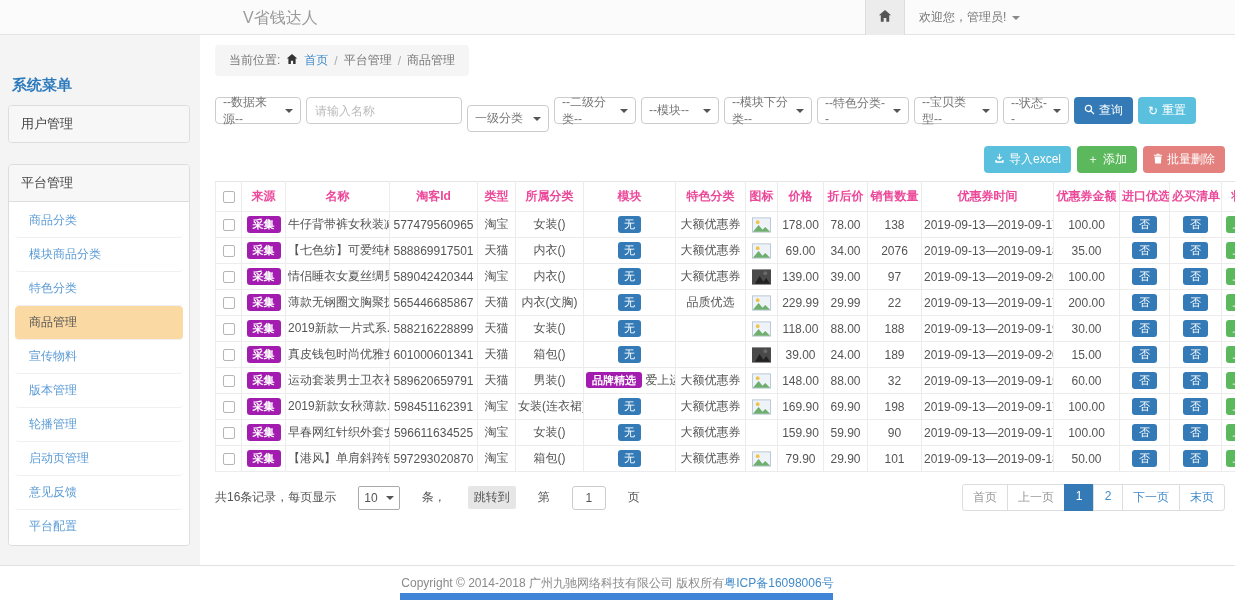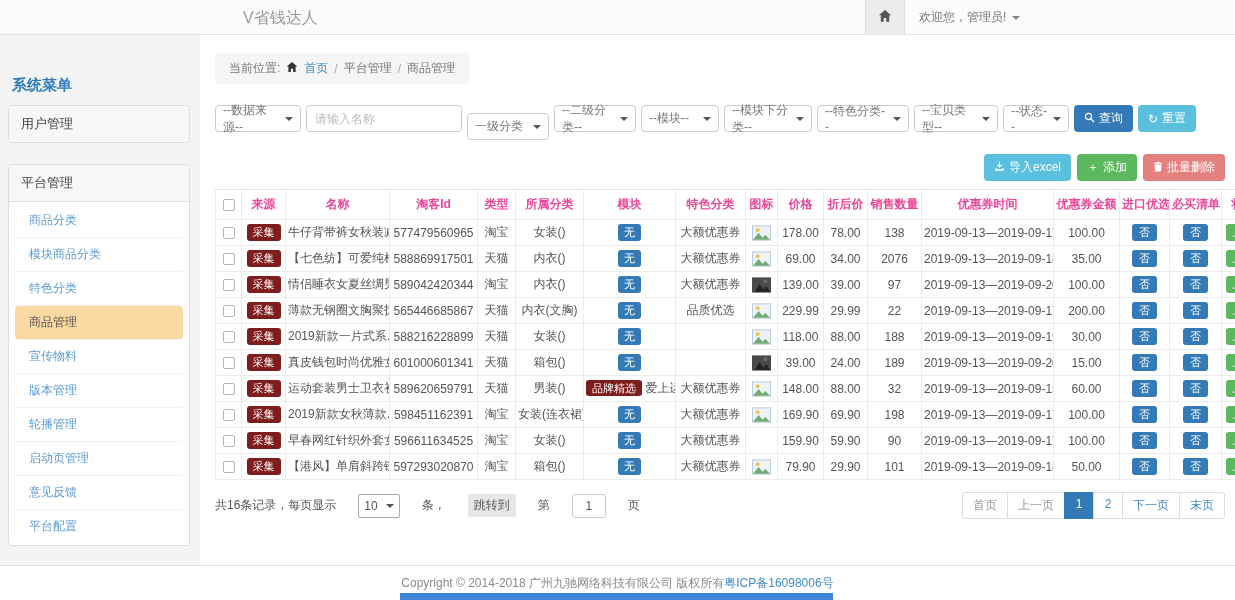--- a/index.html
+++ b/index.html
@@ -23,21 +23,21 @@
   .side-panel { margin-bottom:21px; border:1px solid #ddd; border-radius:4px; background:#f7f7f7; overflow:hidden;font-family:Liberation Serif, serif; }
   .side-head { font-size:13px; color:#444; padding:9px 12px; cursor:pointer; background:#f7f7f7; }
   .side-body { background:#fff; border-top:1px solid #ddd; padding:2px 6px; }
   .side-item { font-size:12px; color:#5b9bd5; padding:8px 10px 8px 14px; border-bottom:1px solid #f0f0f0;
     cursor:pointer; border-radius:4px; }
   .side-item:last-child { border-bottom:none; }
   .side-item.active { background:#fbd9a2; color:#555; }
 
   
   .main-bg { position:absolute; left:200px; top:35px; right:0; bottom:35px; background:#fff; }
-  .main { position:absolute; left:215px; top:43px; width:1010px; }
+  .main { position:absolute; left:215px; top:35px; width:1010px; }
   .breadcrumb { display:inline-flex; align-items:center; gap:6px; background:#f5f5f5;
     border-radius:4px; padding:7px 14px; margin-top:10px; font-size:12px; color:#777; }
   .breadcrumb .bc-link { color:#428bca; cursor:pointer; }
   .bc-sep { color:#aaa; }
 
   .filters { display:flex; align-items:center; gap:5px; margin-top:13px; }
   .select-box { height:27px; border:1px solid #ccc; border-radius:4px; background:#fff;
     display:flex; align-items:center; justify-content:space-between; padding:0 7px; font-size:12px;
     color:#767676; cursor:pointer; }
   .select-box .sel-caret { width:0; height:0; border-left:4px solid transparent; border-right:4px solid transparent;
@@ -53,21 +53,21 @@
 
   .actions { display:flex; justify-content:flex-end; gap:6px; margin-top:14px; margin-bottom:8px; }
 
   
   table.grid { width:1010px; border-collapse:collapse; table-layout:fixed; font-size:12px; color:#555; background:#fff; }
   table.grid th { font-weight:bold; color:#ec4899; border:1px solid #ececec; border-top:1px solid #e4e4e4;
     padding:6px 2px; text-align:center; white-space:nowrap; overflow:hidden; }
   table.grid td { border:1px solid #ececec; padding:3px 2px; text-align:center; white-space:nowrap; overflow:hidden; height:26px; }
   .cb { display:inline-block; width:12px; height:12px; border:1px solid #b5b5b5; border-radius:2px; background:#fff; cursor:pointer; vertical-align:middle; }
   .tag { display:inline-block; border-radius:3px; color:#fff; font-size:11px; padding:2px 6px; line-height:1.1; }
-  .tag-orange { background:#7f1d1d; }
+  .tag-orange { background:#a21caf;font-weight:bold; }
   .tag-blue { background:#337ab7; }
   .btn-xs { display:inline-block; border-radius:3px; color:#fff; font-size:11px; padding:2px 7px; line-height:1.2; cursor:pointer; }
   .thumb { display:inline-block; vertical-align:middle; }
 
   
   .pager-row { display:flex; justify-content:space-between; align-items:center; margin-top:12px; font-size:12px; color:#555; width:1010px; }
   .pager-left { display:flex; align-items:center; gap:22px; }
   .psize { height:24px; border:1px solid #aaa; border-radius:2px; background:#fff; display:inline-flex;
     align-items:center; padding:0 5px; gap:8px; cursor:pointer; }
   .jump-label { background:#e6e6e6; padding:3px 6px; border-radius:2px; cursor:pointer; }

